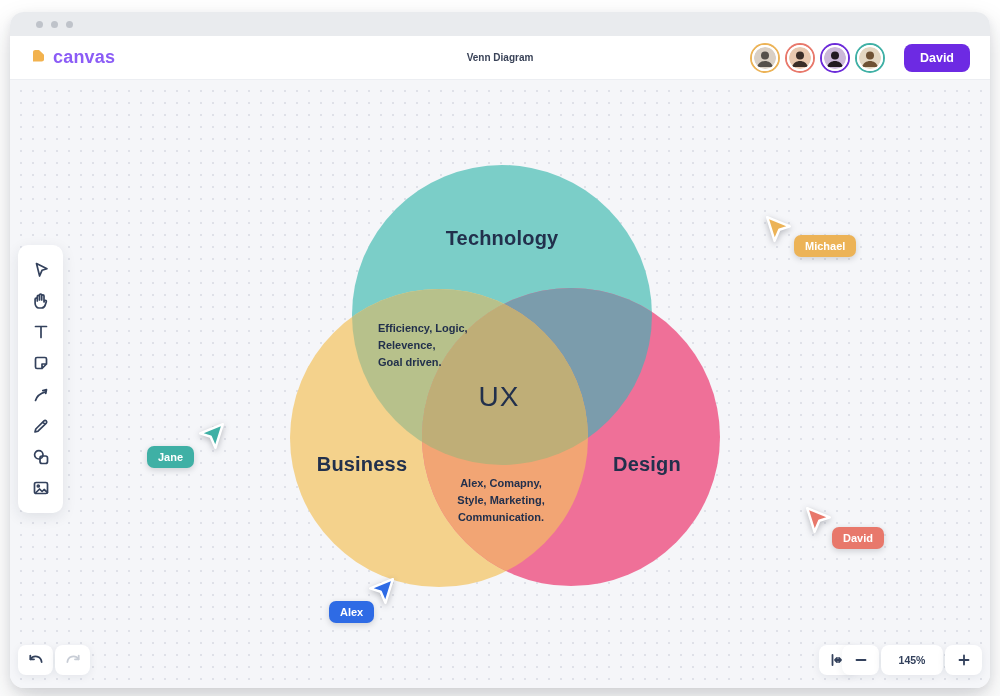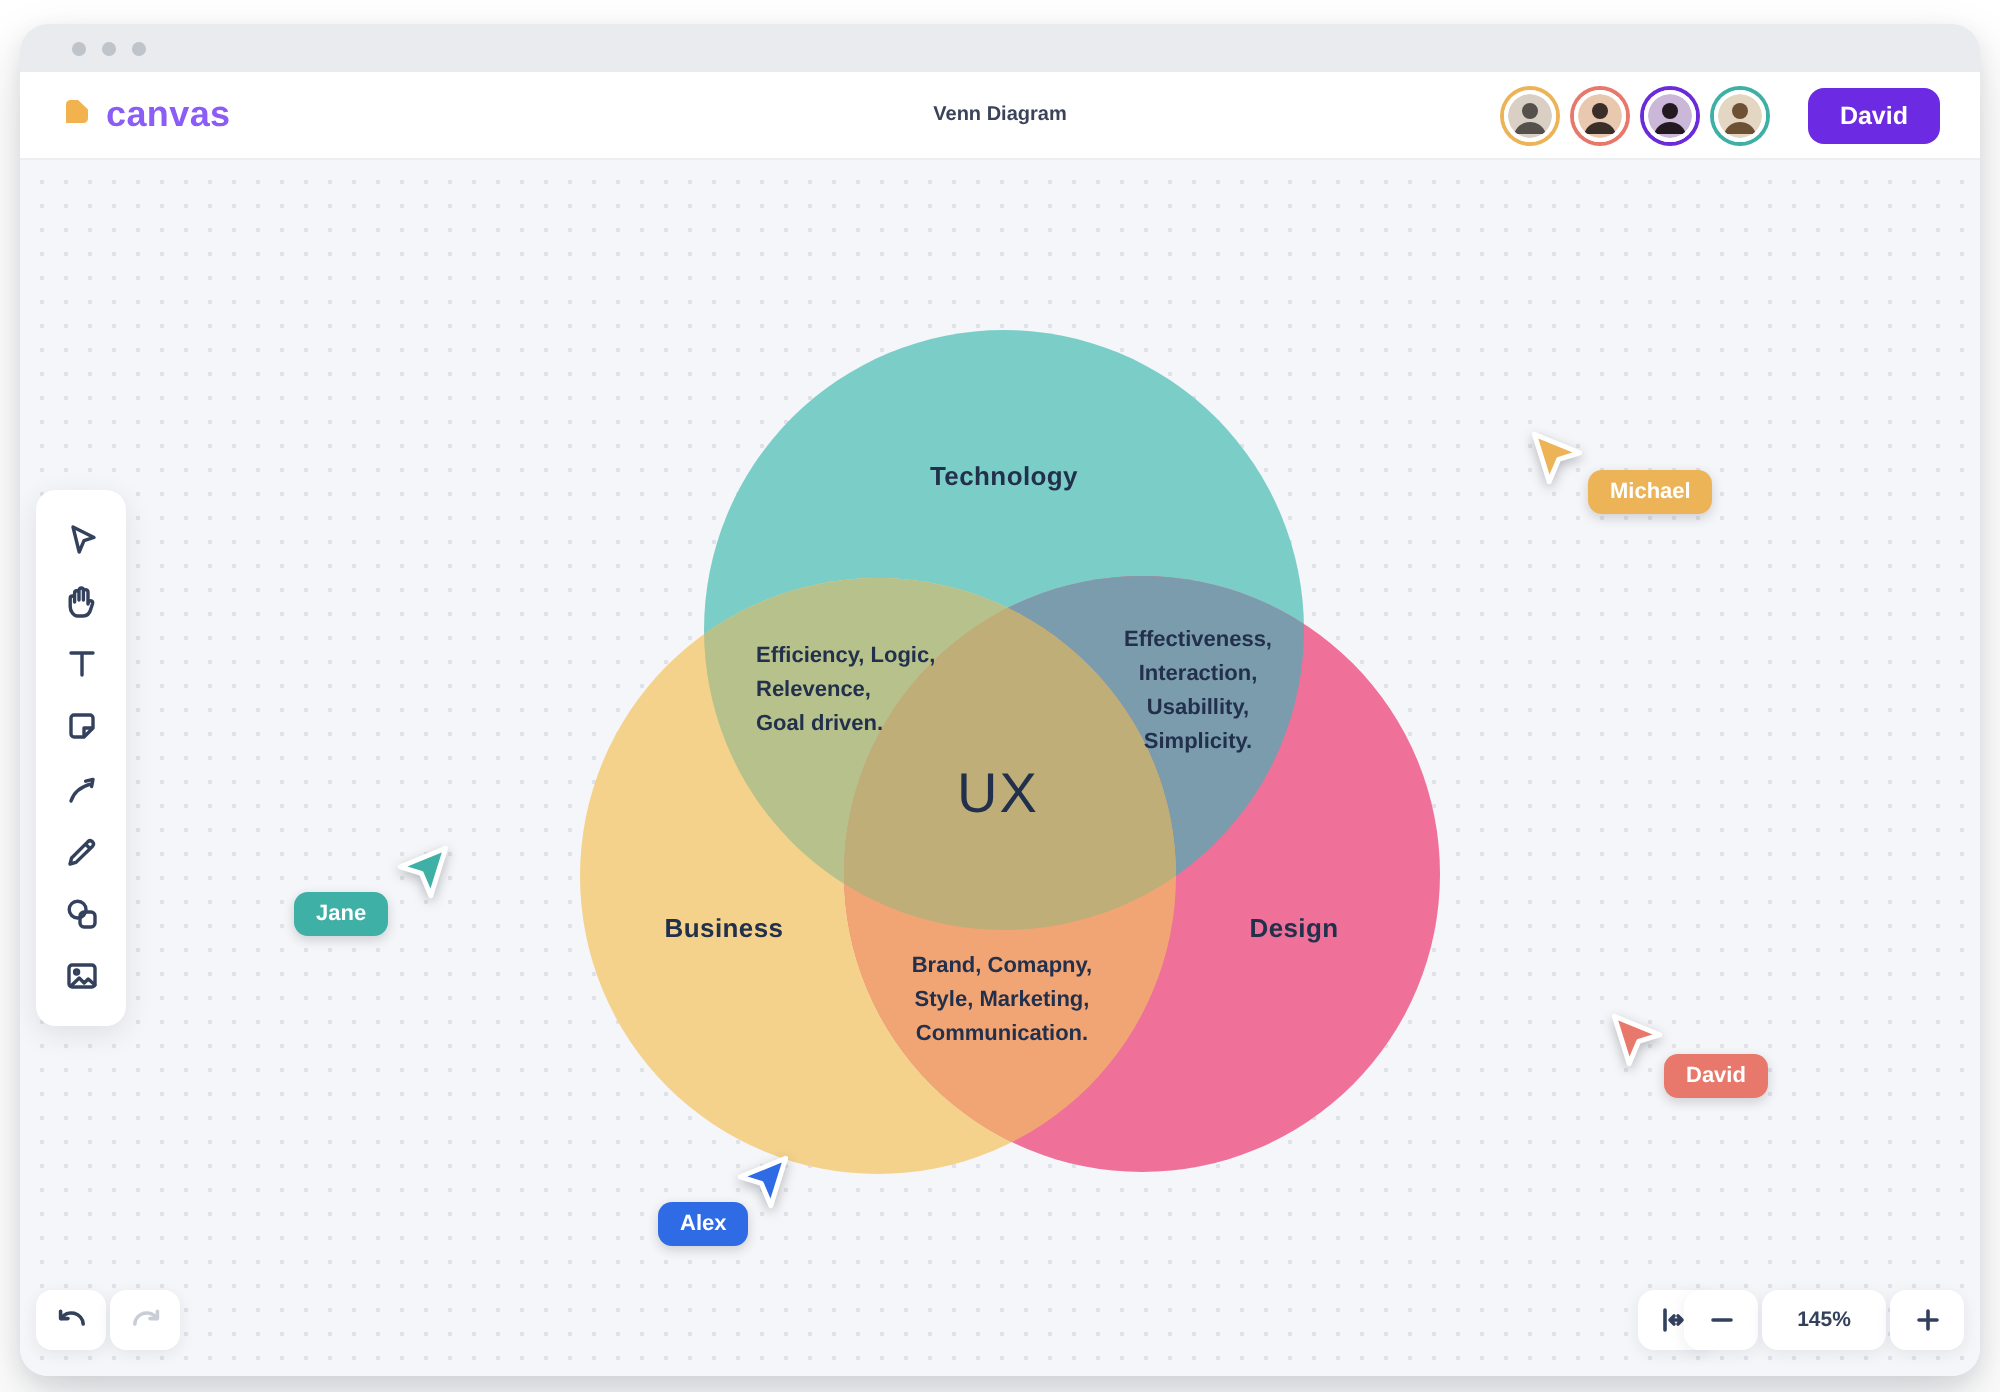--- a/index.html
+++ b/index.html
@@ -32,21 +32,21 @@
 
   
   .canvas { position:absolute; left:0; top:68px; width:980px; height:608px;
     background-color:#F5F6F9;
     background-image:radial-gradient(circle, #DFE1E8 1px, transparent 1.3px);
     background-size:12px 12px; background-position:5px 5px;
     border-radius:0 0 14px 14px; overflow:hidden; }
   .venn-svg { position:absolute; left:0; top:0; }
 
   .vlabel { position:absolute; transform:translate(-50%,-50%); color:#22304C; font-weight:700; white-space:nowrap; }
-  .circle-label { font-size:13px; letter-spacing:.2px; }
+  .circle-label { font-size:20px; letter-spacing:.2px; }
   .ux-label { font-size:28px; font-weight:400; letter-spacing:1px; }
   .overlap-text { position:absolute; color:#22304C; font-size:11px; font-weight:700; line-height:1.55; white-space:pre-line; }
   .ot-left { text-align:left; }
   .ot-center { text-align:center; transform:translateX(-50%); }
 
   
   .toolbar { position:absolute; left:8px; top:165px; width:45px; height:268px; background:#ffffff;
     border-radius:10px; box-shadow:0 4px 14px rgba(30,40,60,.10);
     display:flex; flex-direction:column; align-items:center; justify-content:space-between; padding:13px 0; }
   .tool { width:24px; height:24px; display:flex; align-items:center; justify-content:center; cursor:pointer; border-radius:6px; }
@@ -160,25 +160,21 @@
       </svg>
 
       <div class="vlabel circle-label" style="left:492px; top:158px;">Technology</div>
       <div class="vlabel circle-label" style="left:352px; top:384px;">Business</div>
       <div class="vlabel circle-label" style="left:637px; top:384px;">Design</div>
       <div class="vlabel ux-label" style="left:489px; top:317px;">UX</div>
 
       <div class="overlap-text ot-left" style="left:368px; top:240px;">Efficiency, Logic,
 Relevence,
 Goal driven.</div>
-      <div class="overlap-text ot-center" style="left:589px; top:232px;">Effectiveness,
-Interaction,
-Usabillity,
-Simplicity.</div>
-      <div class="overlap-text ot-center" style="left:491px; top:395px;">Brand, Comapny,
+      <div class="overlap-text ot-center" style="left:491px; top:395px;">Alex, Comapny,
 Style, Marketing,
 Communication.</div>
 
       <div class="toolbar">
         <div class="tool">
           <svg width="20" height="20" viewBox="0 0 20 20">
               <path d="M5.5 3.5 16 8.7l-5 1.6-2.4 5.7z"></path>
             </svg>
         </div>
         <div class="tool">

